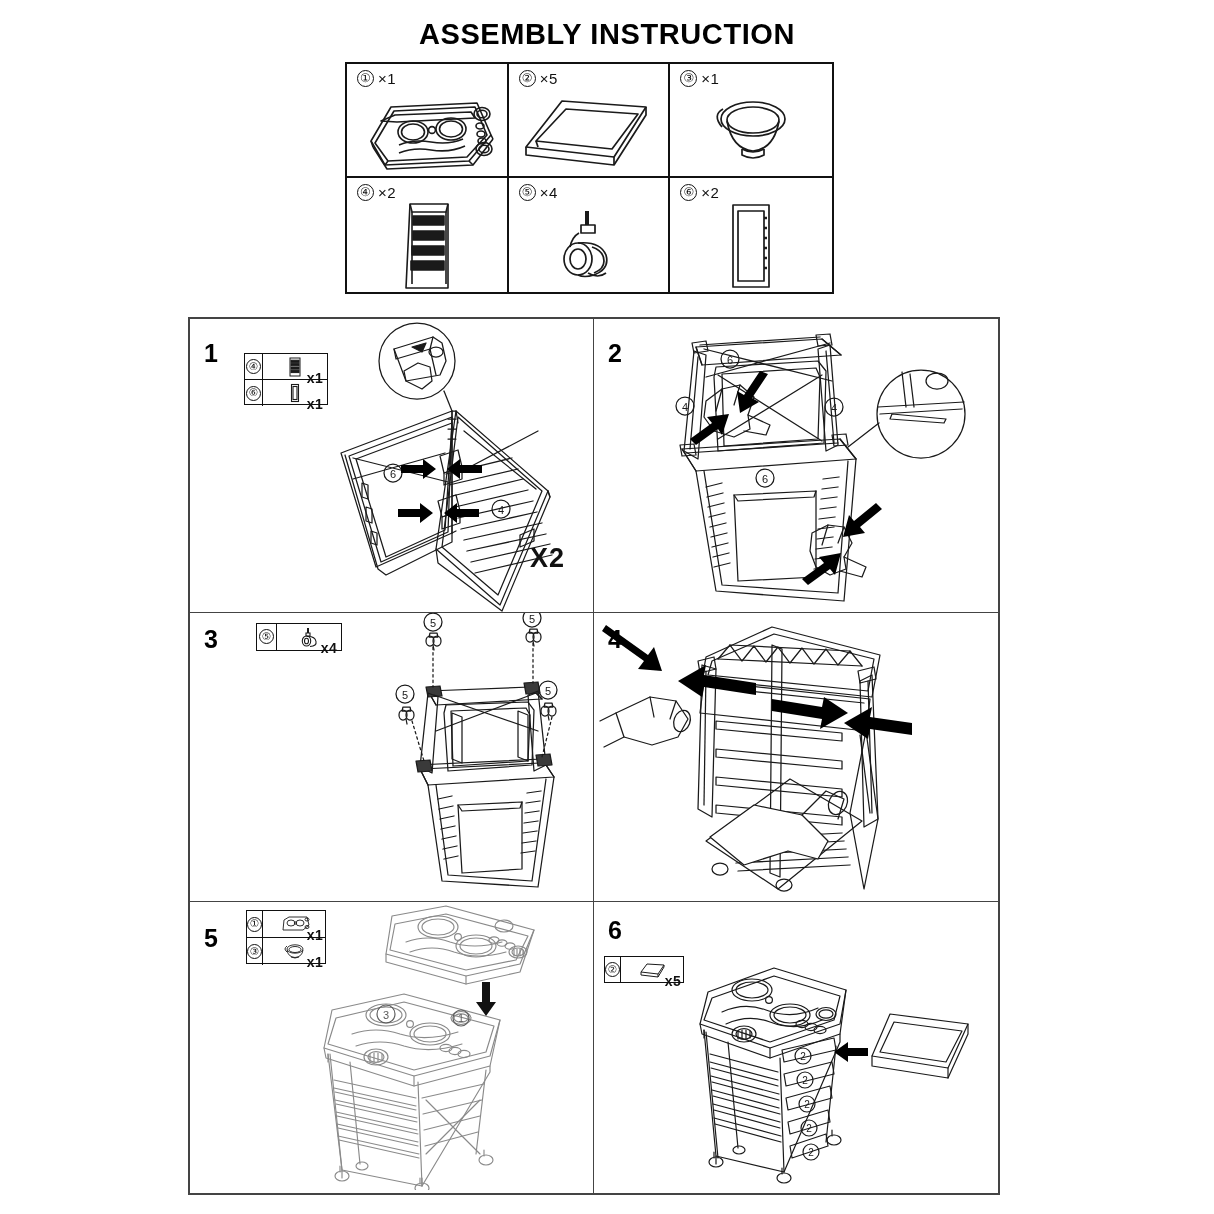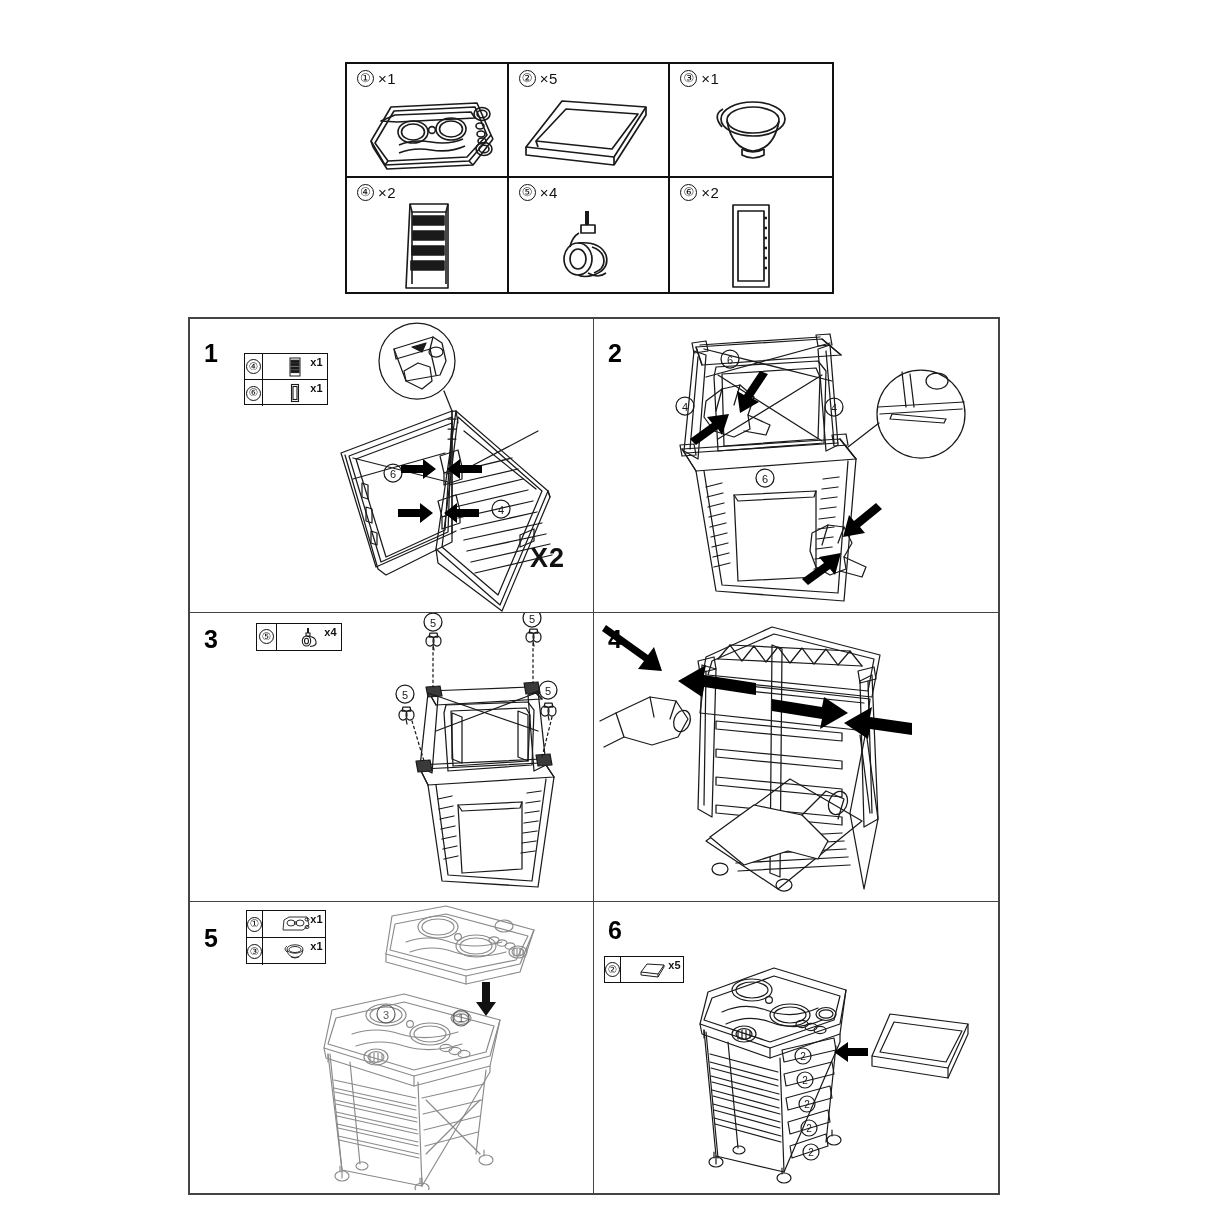--- a/index.html
+++ b/index.html
@@ -47,28 +47,29 @@
   
   .mini{position:absolute;border:1.7px solid #111;box-sizing:border-box;background:#fff;}
   .mini-row{display:flex;align-items:stretch;border-bottom:1.7px solid #111;box-sizing:border-box;}
   .mini-row:last-child{border-bottom:none;}
   .mini-id{
     width:26px;display:flex;align-items:center;justify-content:center;
     border-right:1.7px solid #111;box-sizing:border-box;
   }
   .mini-id .circnum{width:15px;height:15px;font-size:10.5px;border-width:1.4px;}
   .mini-art{flex:1;position:relative;display:flex;align-items:center;justify-content:center;min-width:64px;}
-  .mini-qty{position:absolute;right:4px;top:2px;font-size:11px;font-weight:bold;letter-spacing:.3px;}
+  .mini-qty{position:absolute;right:4px;top:16px;font-size:14px;font-weight:bold;letter-spacing:.3px;}
   .x2-mark{position:absolute;font-size:27px;font-weight:bold;letter-spacing:1px;}
 </style>
 </head>
 <body>
 
 <div class="page">
 
+  <div class="title">ASSEMBLY INSTRUCTION</div>
 
   <div class="parts-table">
 
     <div class="part-cell">
       <div class="part-head">
         <span class="circnum">①</span>
         <span class="xcount">×1</span>
       </div>
       <div class="part-art">
         <svg width="152" height="92" viewBox="0 0 152 92">

